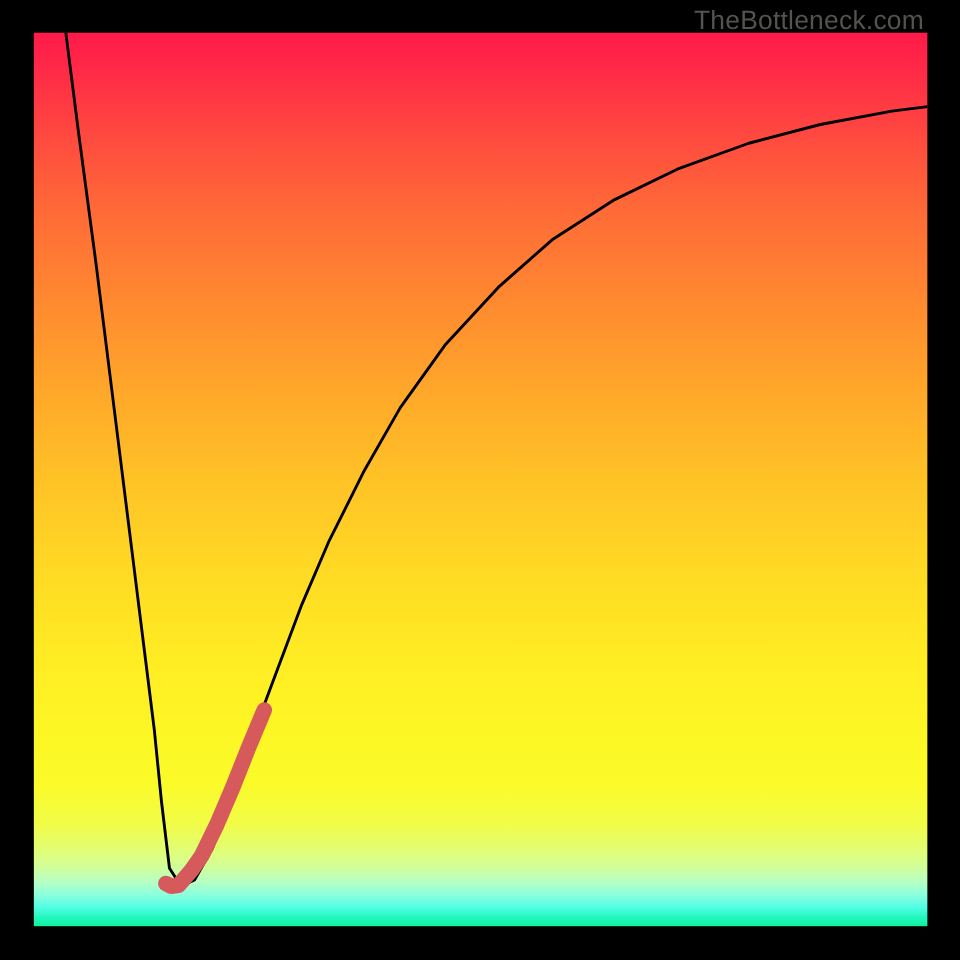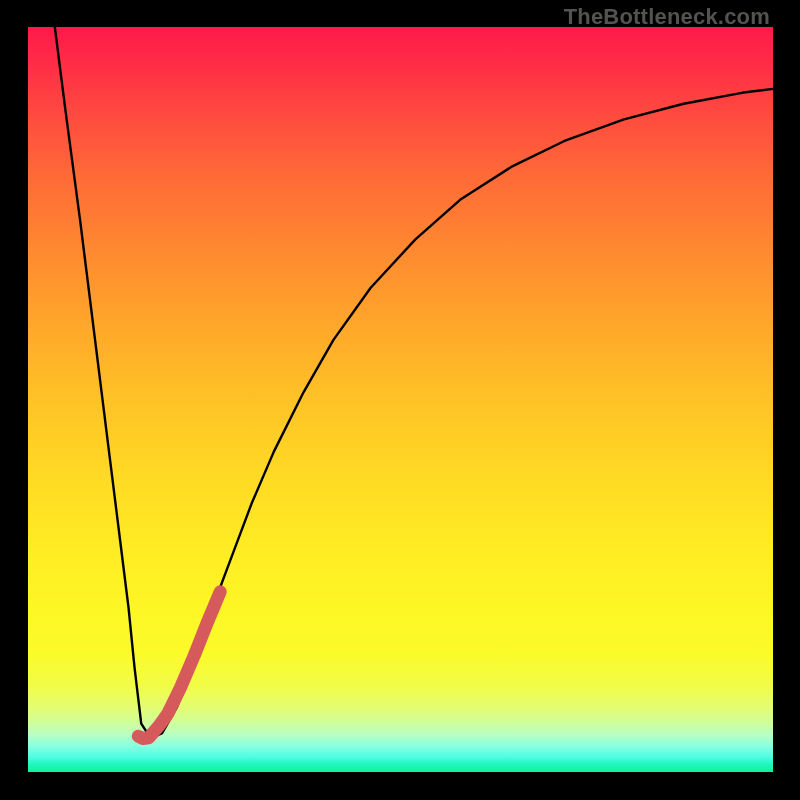--- a/index.html
+++ b/index.html
@@ -50,21 +50,21 @@
       #0ef29b 100%
     );
   }
   .watermark {
     position: absolute;
     top: 4px;
     right: 30px;
     color: #53544f;
     font-size: 22px;
     letter-spacing: 0.2px;
-    font-weight: 700;
+    font-weight: 400;
   }
   svg.curve {
     position: absolute;
     left: 0; top: 0;
     width: 745px; height: 745px;
   }
 </style>
 </head>
 <body>
 

